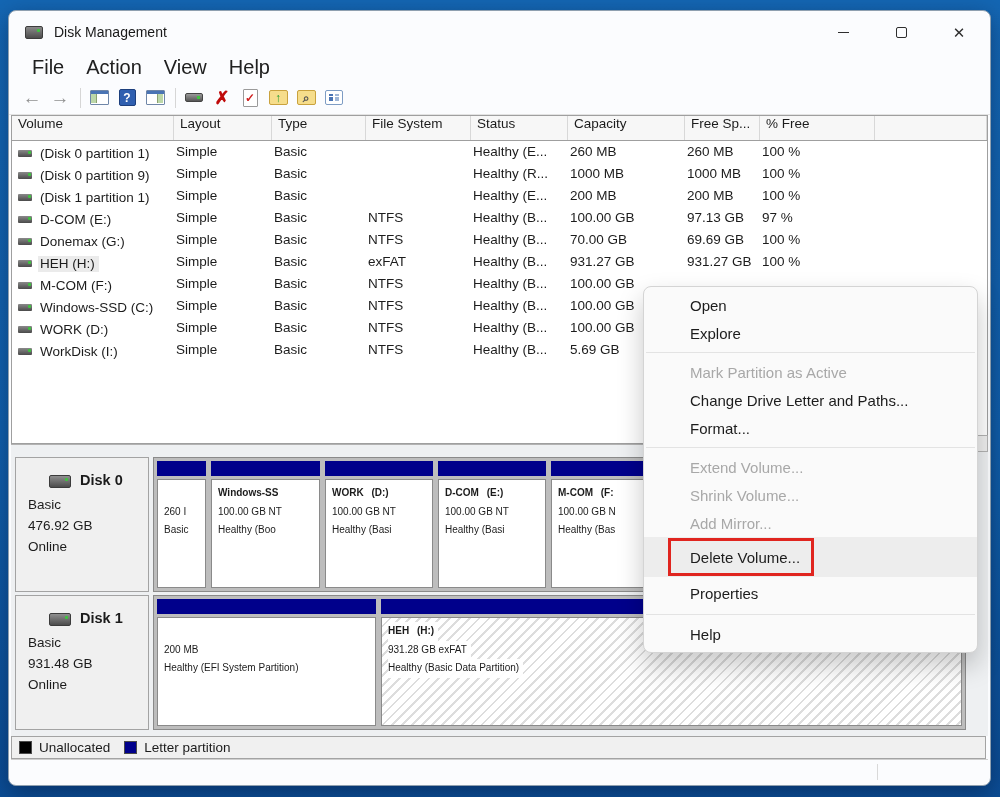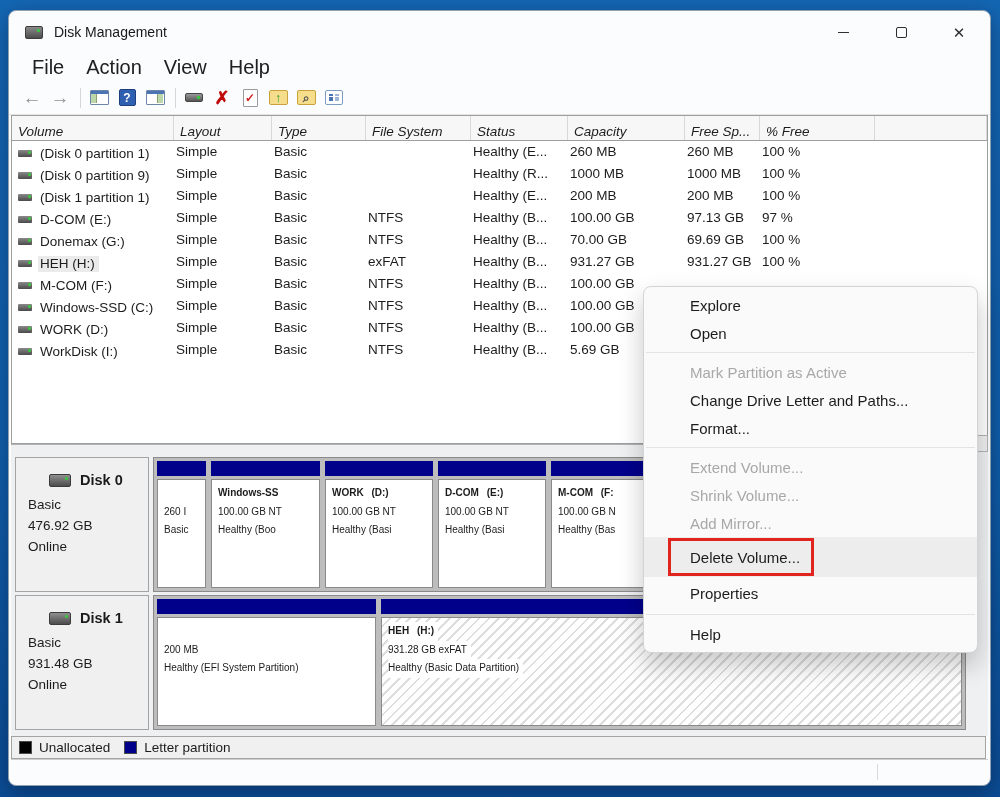--- a/index.html
+++ b/index.html
@@ -44,35 +44,35 @@
   .ic-doc { width:15px; height:18px; background:#fff; border:1px solid #9a9a9a; border-radius:1px; color:#d02020; font-size:12px; font-weight:bold; display:flex; align-items:center; justify-content:center; }
   .ic-folder { width:19px; height:15px; background:#f6dd8b; border:1px solid #c9a23e; border-radius:2px; font-size:12px; font-weight:bold; display:flex; align-items:center; justify-content:center; }
   .ic-folder.up { color:#1f9b2e; }
   .ic-folder.find { color:#555; }
   .ic-list { width:18px; height:15px; background:#fff; border:1px solid #7d9cc4; border-radius:2px; display:flex; flex-direction:column; justify-content:space-evenly; padding:2px 3px; }
   .ic-list i { display:block; height:2px; background:linear-gradient(90deg,#4a74b4 0 4px, transparent 4px 6px, #9fb6d6 6px 100%); }
   
   .listpanel { position:absolute; left:2px; right:2px; top:104px; height:329px; background:#fff; border:1px solid #9f9f9f; }
   .vgrid { display:grid; grid-template-columns:162px 98px 94px 105px 97px 117px 75px 115px 1fr; }
   .lheader { height:25px; border-bottom:1px solid #9f9f9f; background:#f7f7f7; }
-  .hcell { font-size:13.5px; color:#1c1c1c; padding:8px 0 0 6px; border-right:1px solid #d8d8d8; overflow:hidden; white-space:nowrap;font-style:italic; }
+  .hcell { font-size:13.5px; color:#1c1c1c; padding:0 0 0 6px; border-right:1px solid #d8d8d8; overflow:hidden; white-space:nowrap; }
   .vrow { height:22px; }
   .vcell { font-size:13.5px; padding:3px 0 0 2px; overflow:hidden; white-space:nowrap; color:#1c1c1c; }
   .volcell { display:flex; align-items:center; padding-left:6px; }
   .drive-sm { width:14px; height:7px; background:linear-gradient(#8a8a8a,#4a4a4a); border-radius:1px; position:relative; flex:0 0 14px; margin-right:6px; }
   .drive-sm .led { top:1px; right:1px; width:3px; height:3px; }
   .vol-label { padding:0 4px 1px 2px; }
   .vol-label.sel { background:#ebebeb; }
   
   .graphics { position:absolute; left:2px; right:2px; top:433px; height:292px; background:#eef0f2; border-top:1px solid #b2b2b2; }
   .disk-row { position:absolute; left:4px; height:135px; }
   .disk-row.d0 { top:12px; }
   .disk-row.d1 { top:150px; }
   .disk-label { position:absolute; left:0; top:0; width:134px; height:135px; background:#f0f0f0; border:1px solid #a3a3a3; padding:14px 10px 0 12px; }
-  .disk-name-row { display:flex; align-items:center; margin-bottom:6px;padding-left:21px; }
+  .disk-name-row { display:flex; align-items:flex-end; margin-bottom:6px;padding-left:21px; }
   .drive-lg { width:22px; height:13px; background:linear-gradient(#8f8f8f,#4c4c4c); border:1px solid #3b3b3b; border-radius:2px; position:relative; margin-right:9px; }
   .disk-name { font-size:14.5px; font-weight:bold; }
   .disk-line { font-size:13.5px; line-height:21px; color:#1c1c1c; }
   .pstrip { position:absolute; left:138px; top:0; width:813px; height:135px; background:#bdbdbd; border:1px solid #8a8a8a; display:flex; padding:2px; }
   .pcell { display:flex; flex-direction:column; margin-right:3px; flex:0 0 auto; }
   .pcell.grow { flex:1 1 auto; margin-right:0; }
   .pbar { height:15px; background:#00008b; margin:1px 1px 0 1px; }
   .pbody { flex:1; margin:3px 1px 1px 1px; background:#fff; border:1px solid #8a8a8a; padding:4px 6px 0 6px; font-size:10px; line-height:18.5px; overflow:hidden; white-space:nowrap; }
   .pbody.hatch { background:repeating-linear-gradient(135deg,#ffffff 0 5px,#dddddd 5px 7px); }
   .pl1 { font-weight:bold; word-spacing:5px; min-height:18.5px; }
@@ -457,22 +457,22 @@
     <span class="swatch sw-navy"></span>
     <span>Letter partition</span>
   </div>
 
   <div class="statusbar">
     <span class="status-div"></span>
   </div>
 </div>
 
 <div class="ctxmenu">
+  <div class="mitem">Open</div>
   <div class="mitem">Explore</div>
-  <div class="mitem">Open</div>
   <div class="msep"></div>
   <div class="mitem dis">Mark Partition as Active</div>
   <div class="mitem">Change Drive Letter and Paths...</div>
   <div class="mitem">Format...</div>
   <div class="msep"></div>
   <div class="mitem dis">Extend Volume...</div>
   <div class="mitem dis">Shrink Volume...</div>
   <div class="mitem dis">Add Mirror...</div>
   <div class="mitem hl">
     <span>Delete Volume...</span>

